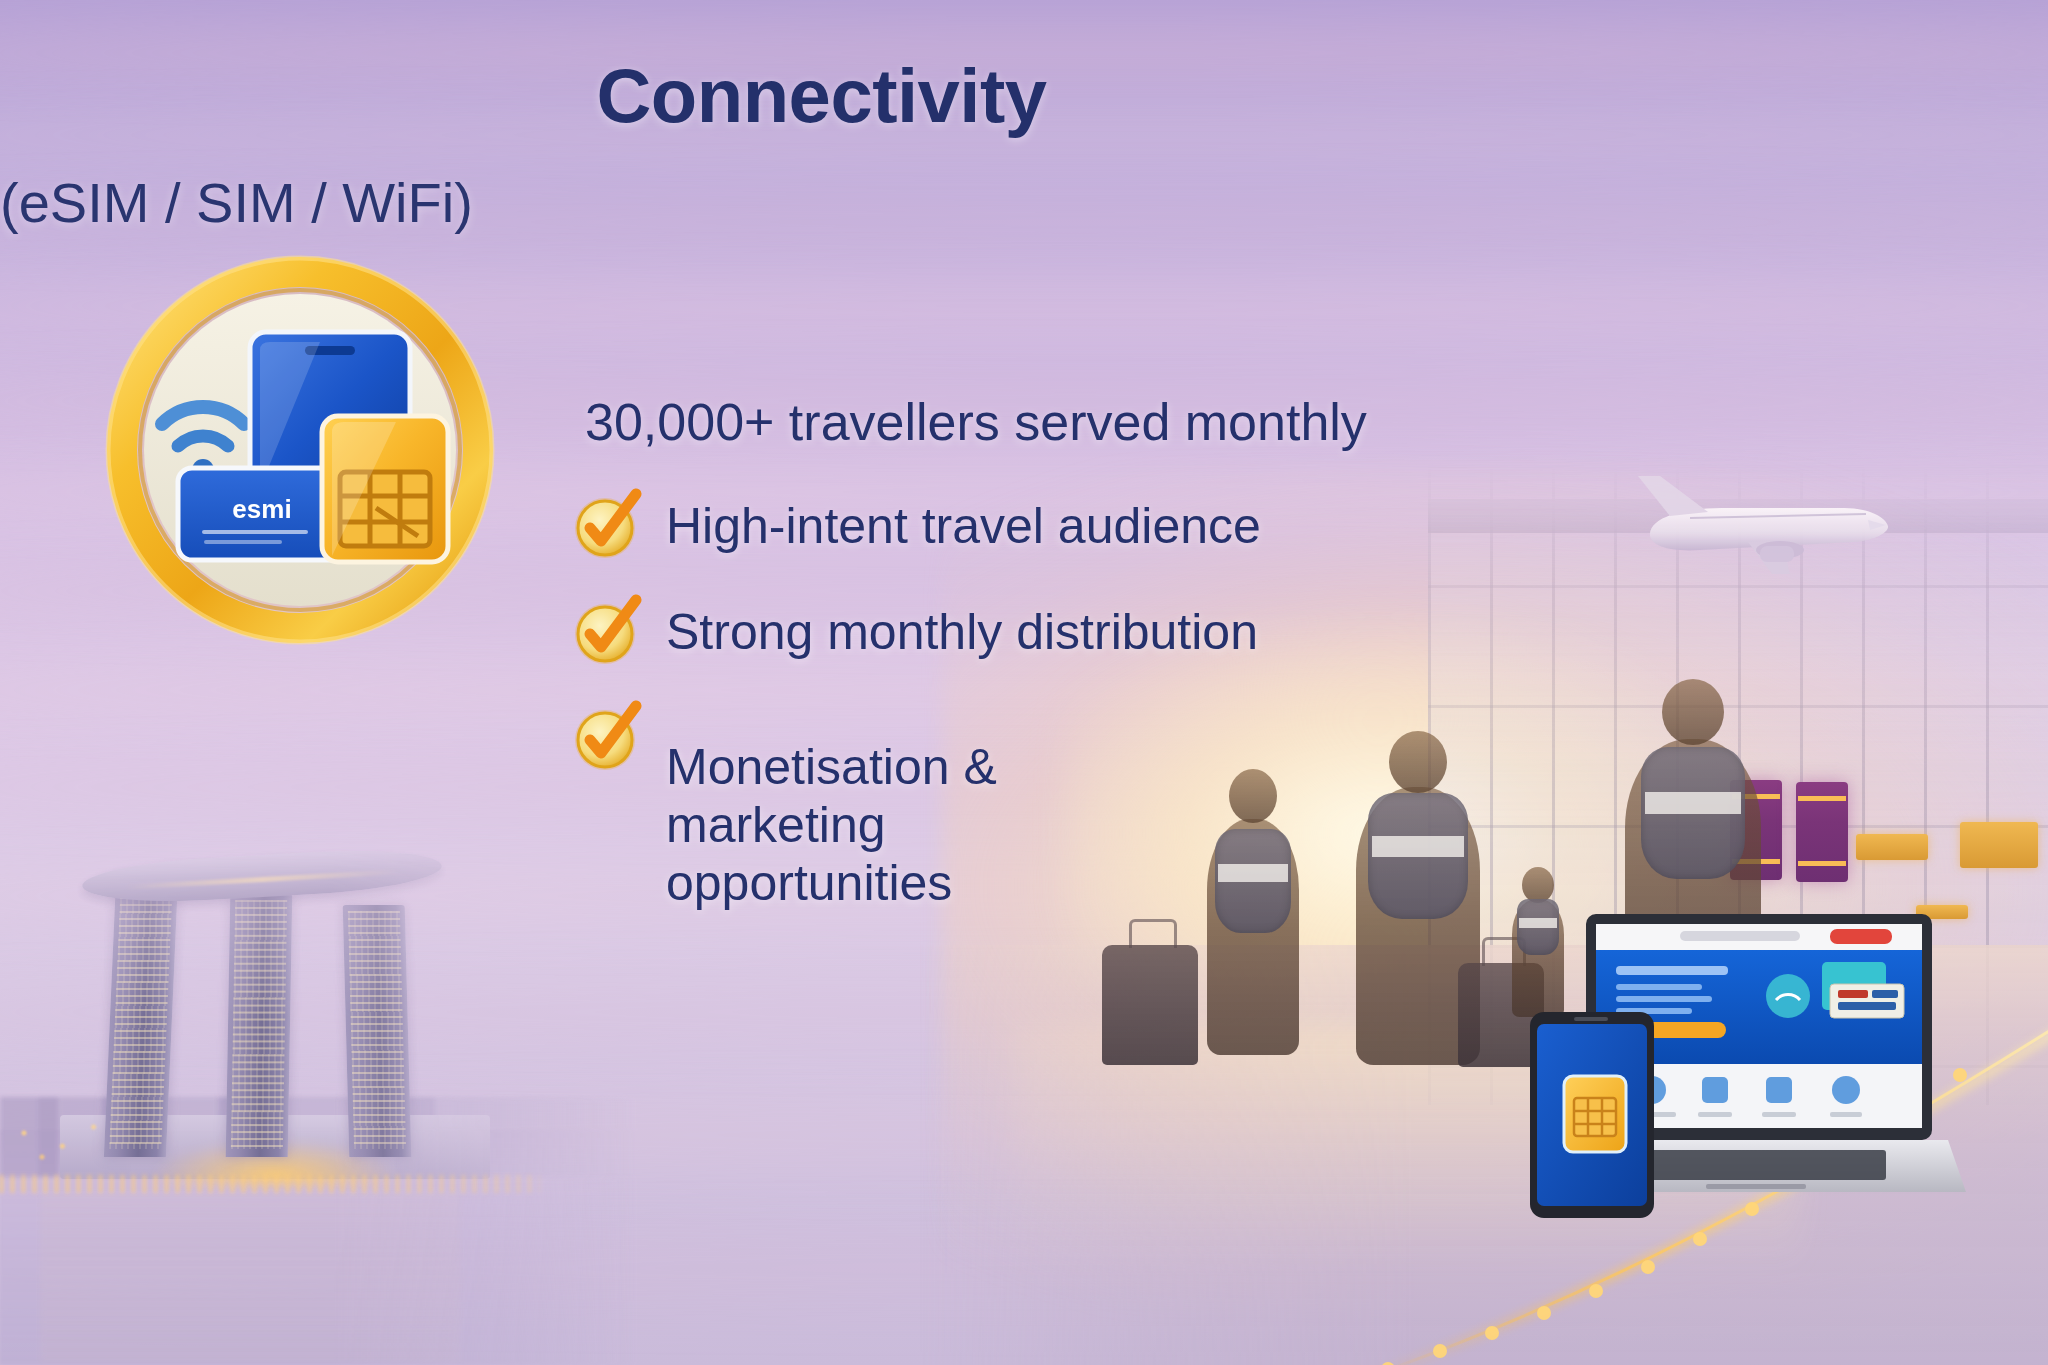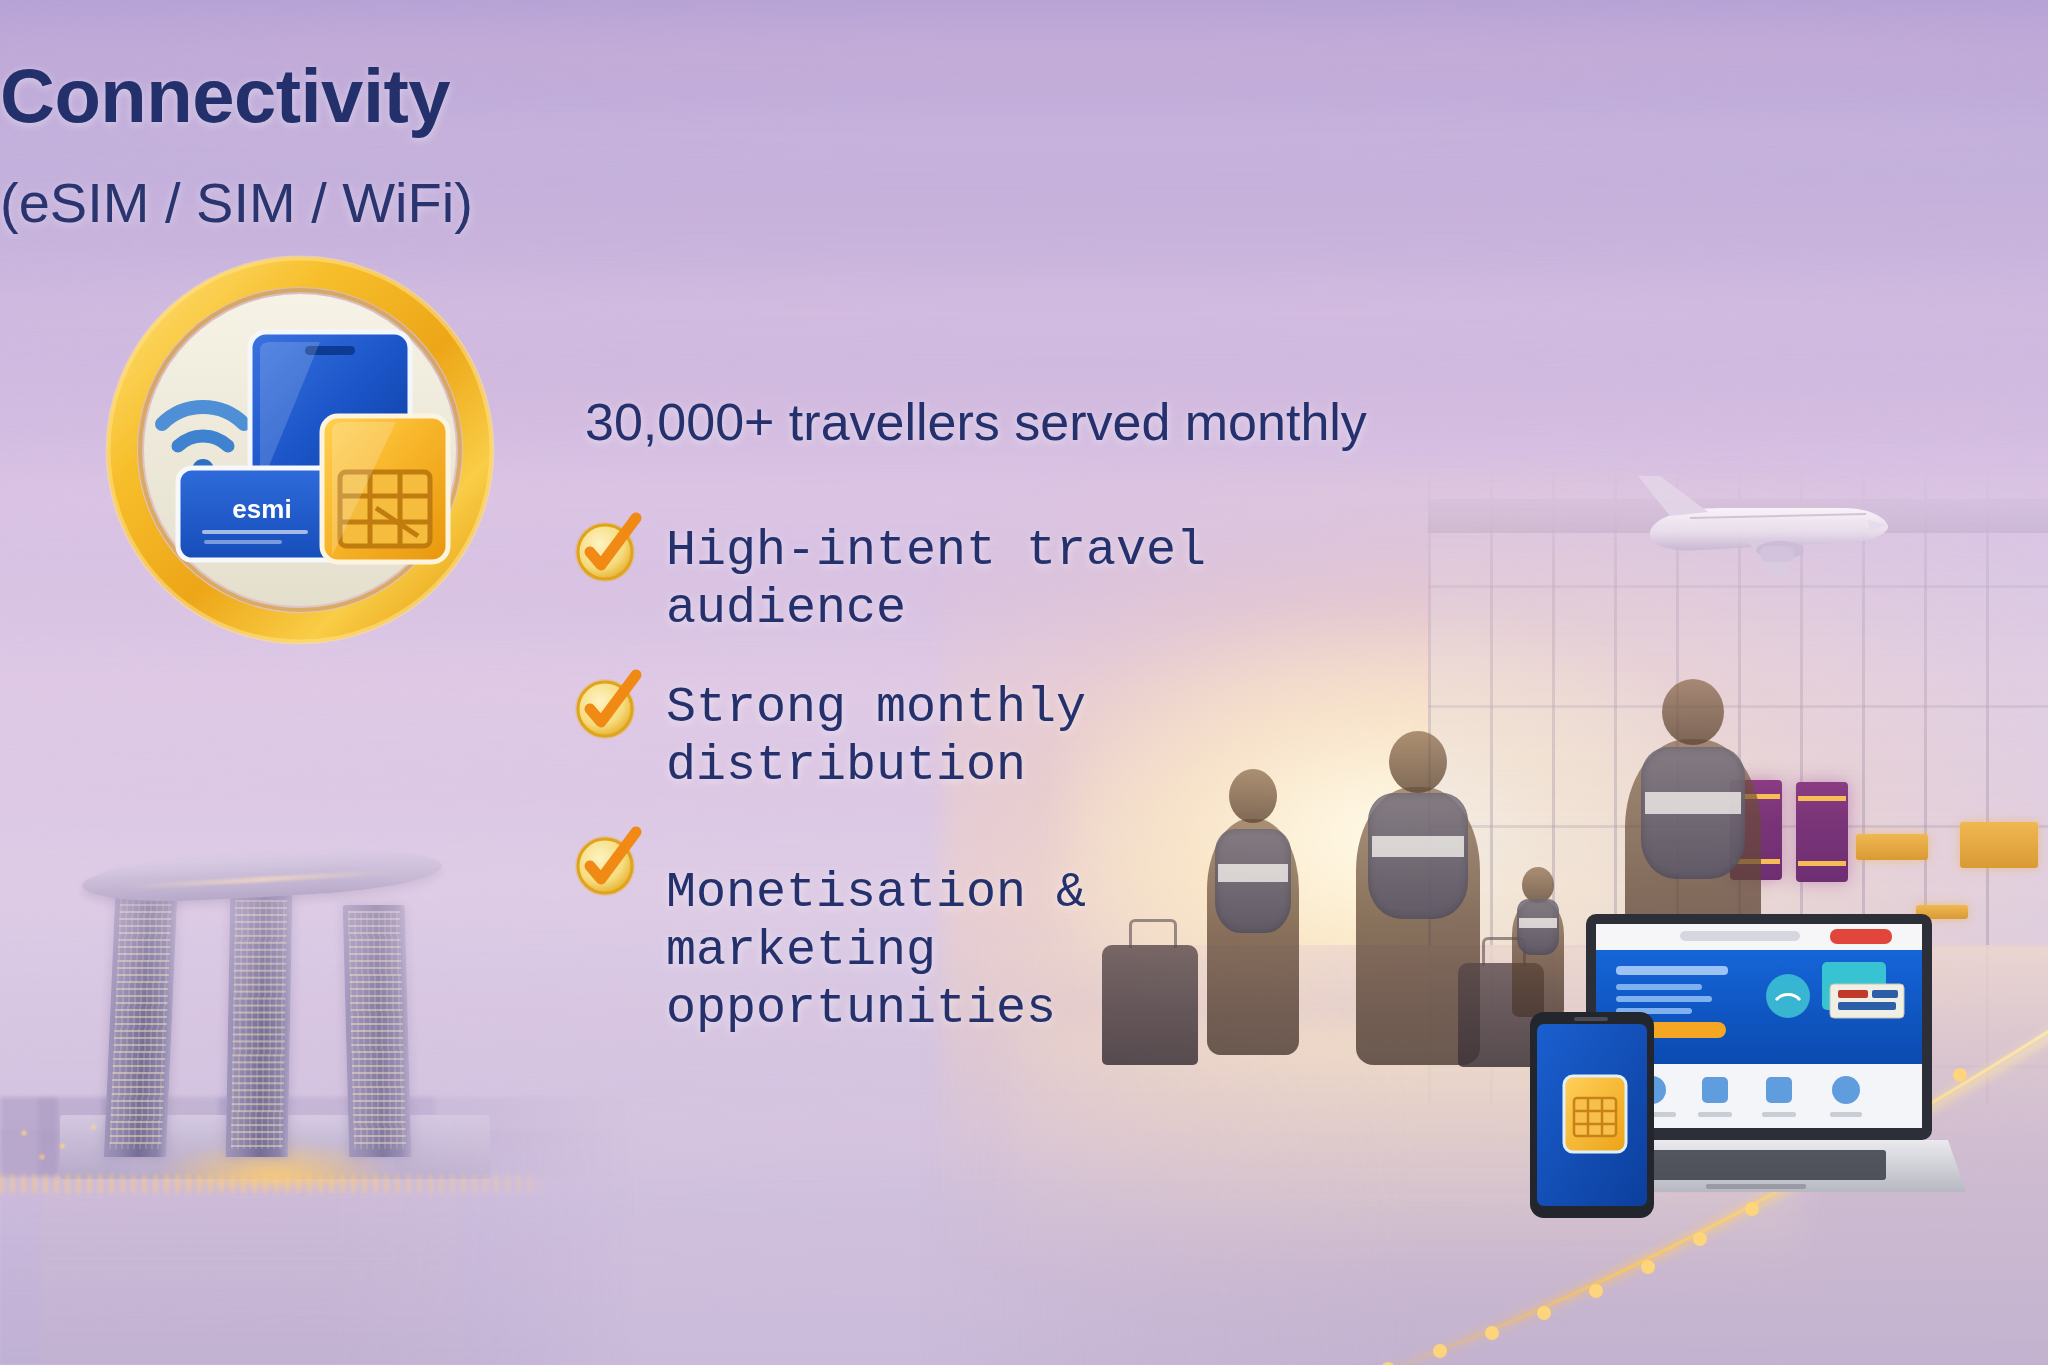--- a/index.html
+++ b/index.html
@@ -257,37 +257,37 @@
   .trail{ position:absolute; right:-40px; bottom:-40px; width:760px; height:420px; pointer-events:none; }
 
   
   .badge{ position:absolute; left:100px; top:250px; width:400px; height:400px; }
 
   
   .devices{ position:absolute; left:1530px; top:900px; width:440px; height:320px; }
 
   
   .title{
-    position:absolute; left:0; top:52px; width:1643px; text-align:left;
+    position:absolute; left:0; top:52px; width:1643px; text-align:center;
     font-size:76px; font-weight:700; color:#24306b;
     letter-spacing:-.5px;
     text-shadow:0 2px 10px rgba(255,255,255,.42);
   }
   .subtitle{
     position:absolute; left:0; top:170px; width:2048px; 
     font-size:56px; font-weight:400; color:#2a3570;
     text-shadow:0 2px 10px rgba(255,255,255,.4);
   }
   .headline{
     position:absolute; left:585px; top:392px;
     font-size:52px; font-weight:400; color:#25316c;
     text-shadow:0 2px 9px rgba(255,255,255,.5);
     white-space:nowrap;
   }
-  .bullets{ position:absolute; left:570px; top:518px; width:880px;font-family:Liberation Mono, monospace; }
+  .bullets{ position:absolute; left:570px; top:494px; width:880px; }
   .bullet{ position:relative; display:flex; align-items:flex-start; margin-bottom:38px; }
   .bullet .check{ flex:0 0 auto; width:74px; height:74px; margin-right:22px; margin-top:-6px; }
   .bullet .btext{
     font-size:50px; line-height:1.15; font-weight:400; color:#25316c;
     text-shadow:0 2px 9px rgba(255,255,255,.5);
     padding-top:4px;
   }
   .bullet.multi .btext{ max-width:430px; line-height:1.16;margin-top:28px; }
 </style>
 </head>

